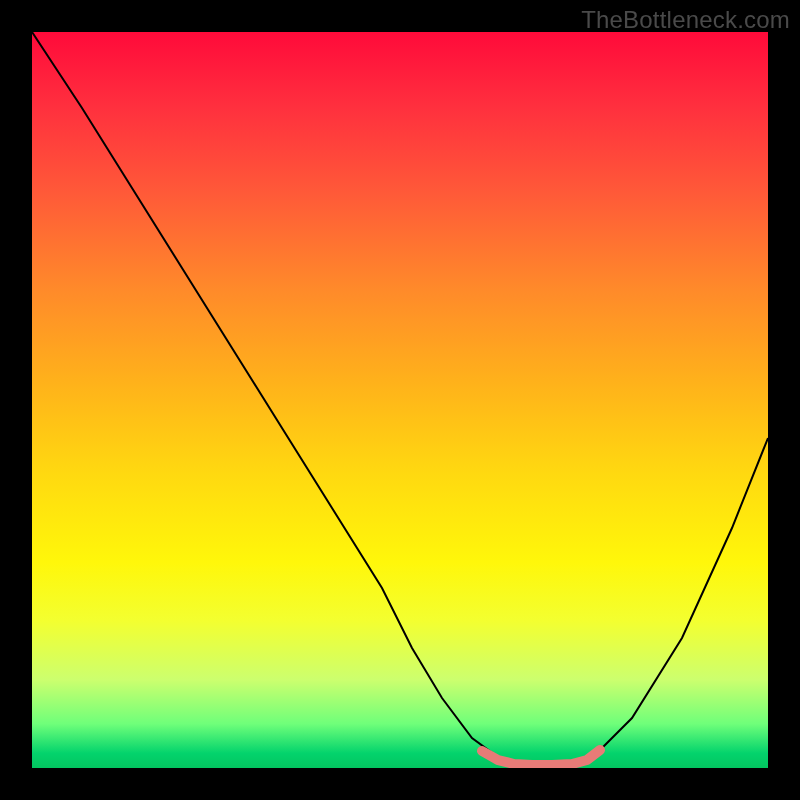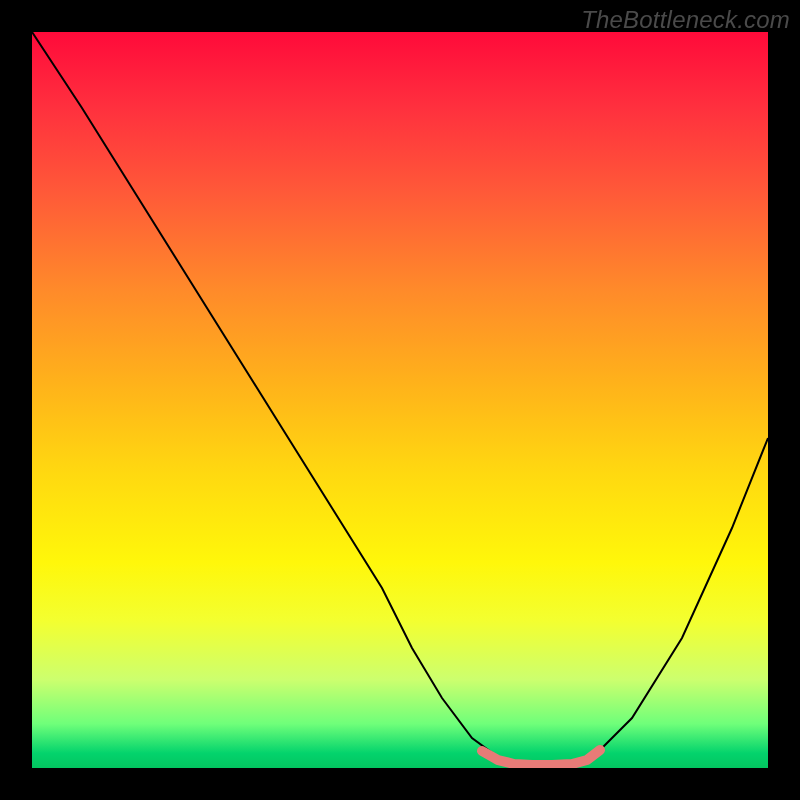--- a/index.html
+++ b/index.html
@@ -13,21 +13,20 @@
   }
   .watermark {
     position: absolute;
     top: 6px;
     right: 10px;
     color: #4a4a4a;
     font-size: 24px;
     font-weight: 500;
     z-index: 10;
     letter-spacing: 0.2px;
-    font-style: italic;
   }
   .plot-area {
     position: absolute;
     left: 32px;
     top: 32px;
     width: 736px;
     height: 736px;
     background: linear-gradient(to bottom,
       #ff0a3a 0%,
       #ff2f3e 10%,

